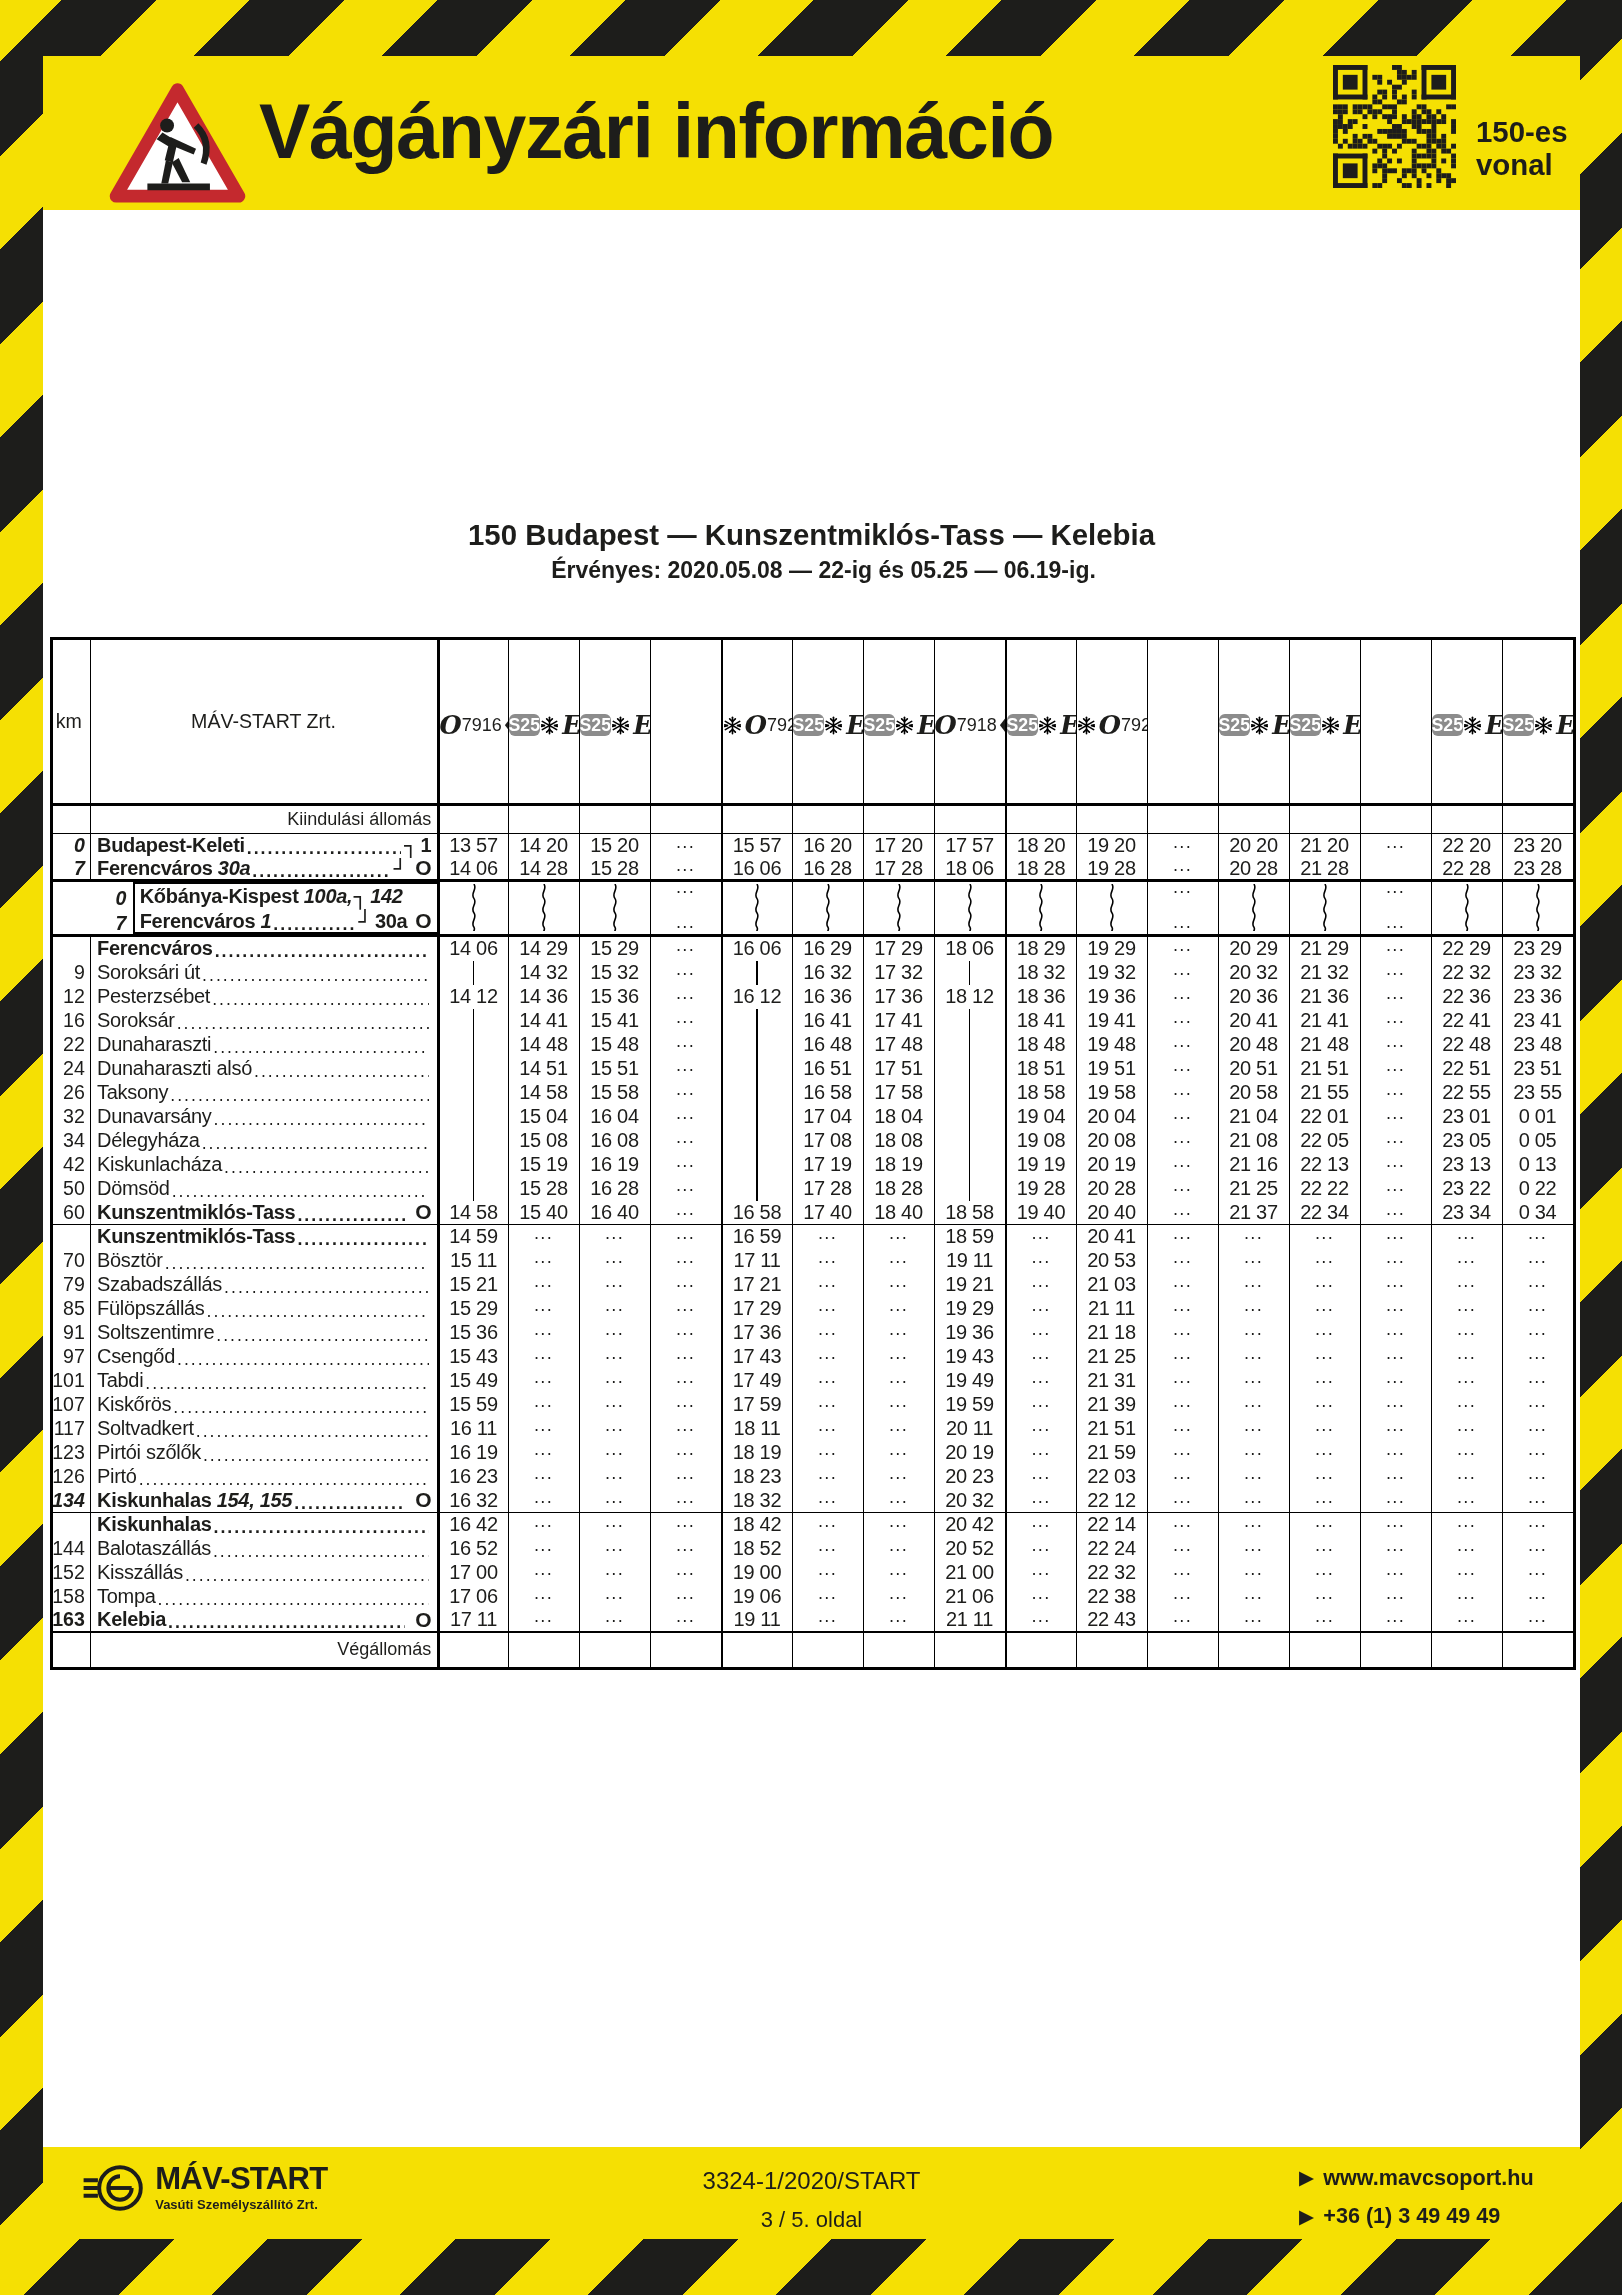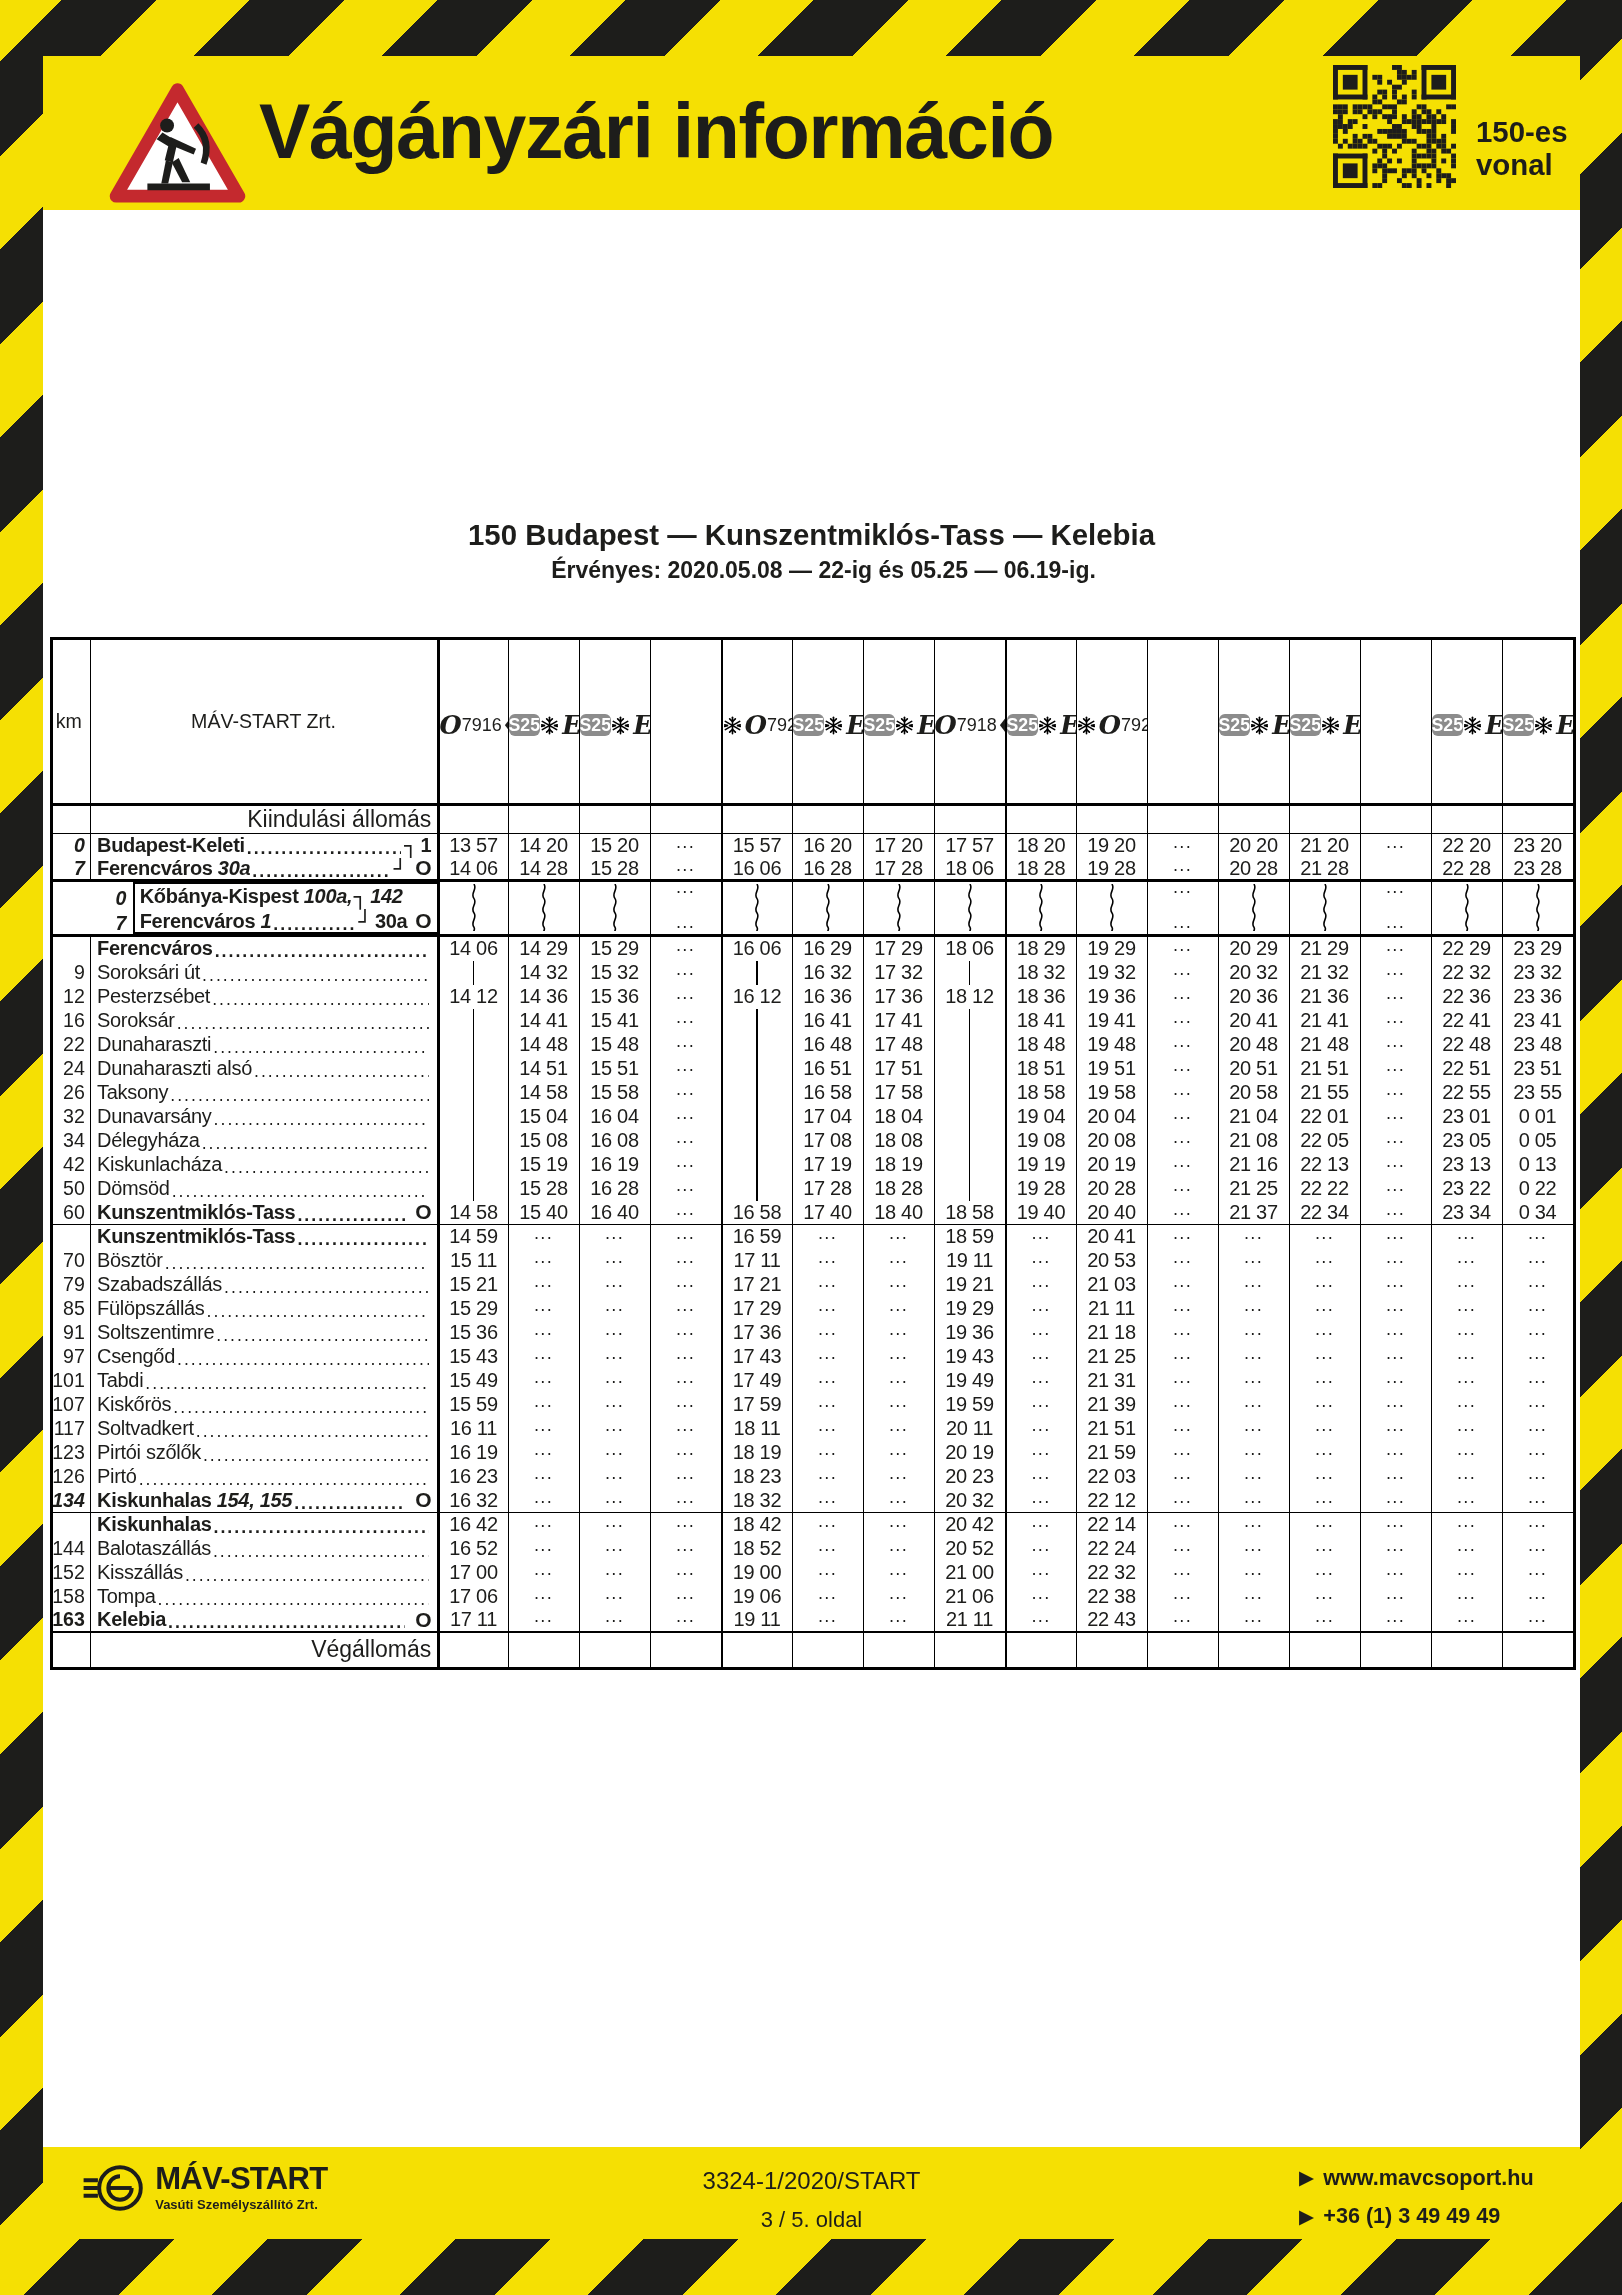--- a/index.html
+++ b/index.html
@@ -35,21 +35,21 @@
   .km-b{font-weight:700;}
   .sta{justify-content:flex-start;padding:0 5.2px 0 6.5px;}
   .sline{display:flex;align-items:center;width:100%;white-space:nowrap;font-size:20px;letter-spacing:-0.3px;}
   .sline.bold{font-weight:700;}
   .tail{font-style:italic;margin-left:5.2px;}
   .leader{flex:1;overflow:hidden;letter-spacing:2px;font-size:17.7px;margin:0 2px;transform:translateY(2.6px);}
   .bracket{font-family:"DejaVu Sans",sans-serif;font-size:21.6px;margin:0 1.3px;}
   .rightlab{font-weight:700;margin-left:2.6px;}
   .rightlab.it{font-style:italic;}
   .circleo{font-weight:700;font-size:21px;margin-left:7.9px;}
-  .labtxt{font-size:23px;width:100%;text-align:right;}
+  .labtxt{font-size:18px;width:100%;text-align:right;}
 
   .tm{font-size:20px;letter-spacing:-0.3px;white-space:nowrap;}
   .dots{font-size:18.3px;letter-spacing:1.3px;line-height:1;transform:translateY(-2.6px);}
   .pass{width:1.3px;height:100%;background:#000;}
   .dotcol{display:flex;flex-direction:column;gap:17px;align-items:center;}
 
   .thead{display:flex;align-items:center;width:100%;height:100%;padding-top:7.9px;box-sizing:border-box;}
   .badge{width:41px;height:22px;border-radius:5.9px;color:#fff;font-weight:700;font-size:17.7px;
          display:flex;align-items:center;justify-content:center;}
   .badge-slot{height:22px;margin-bottom:2.6px;}

